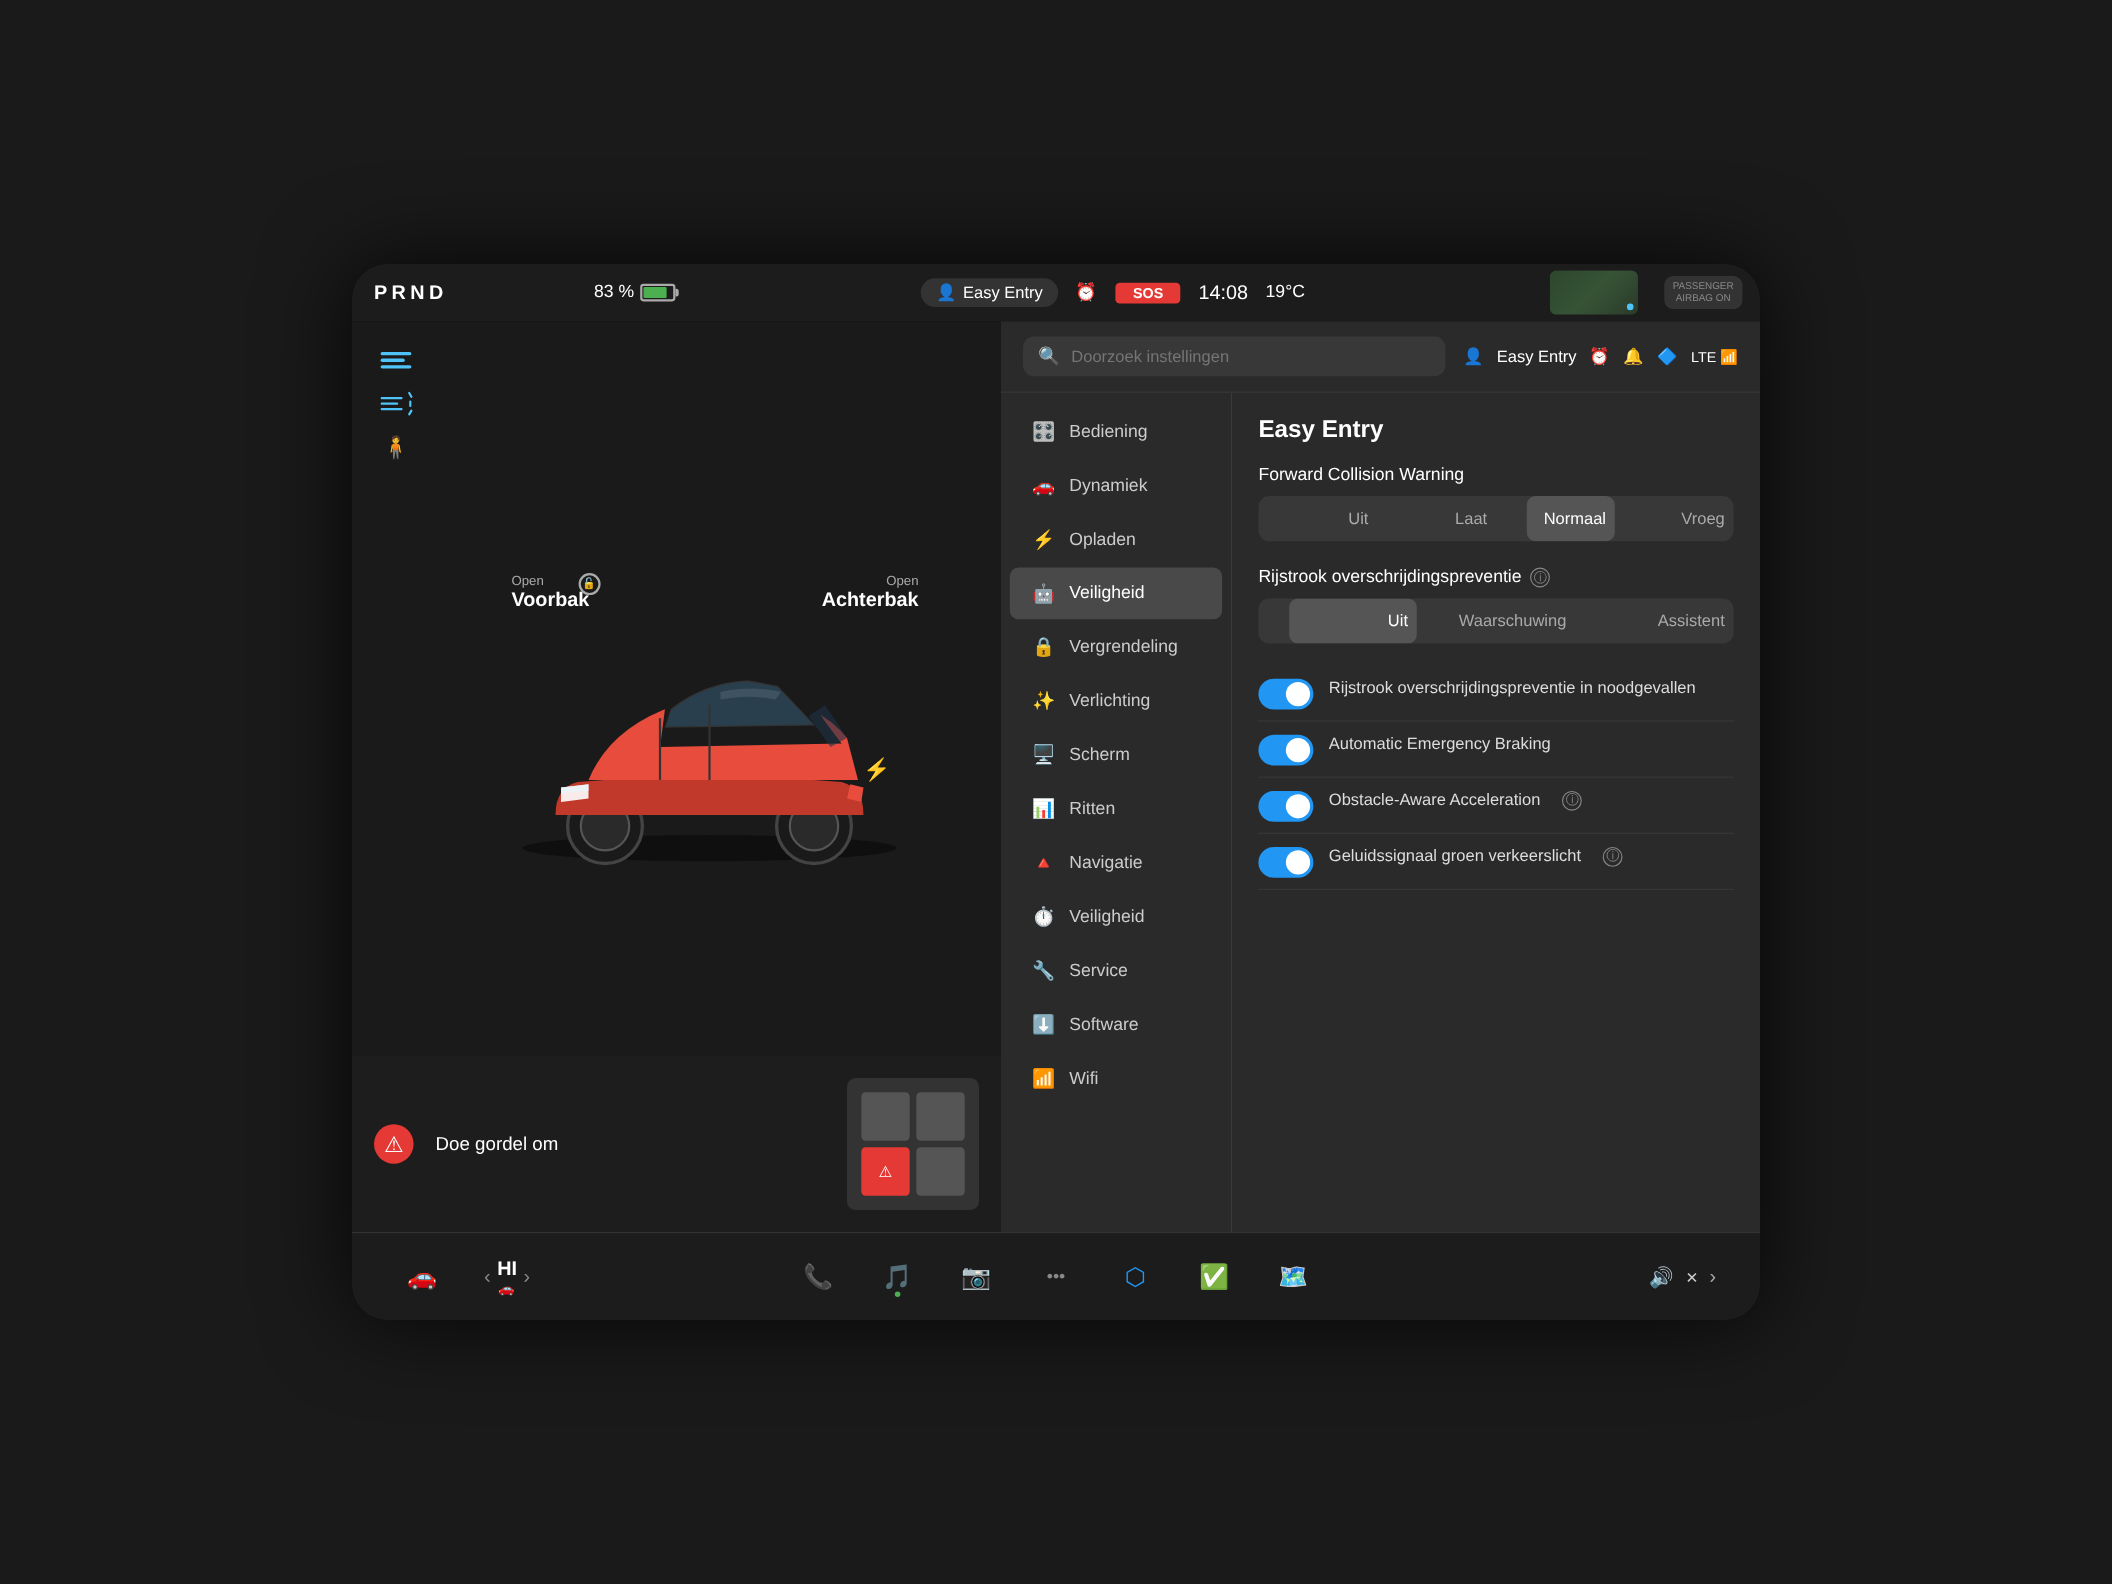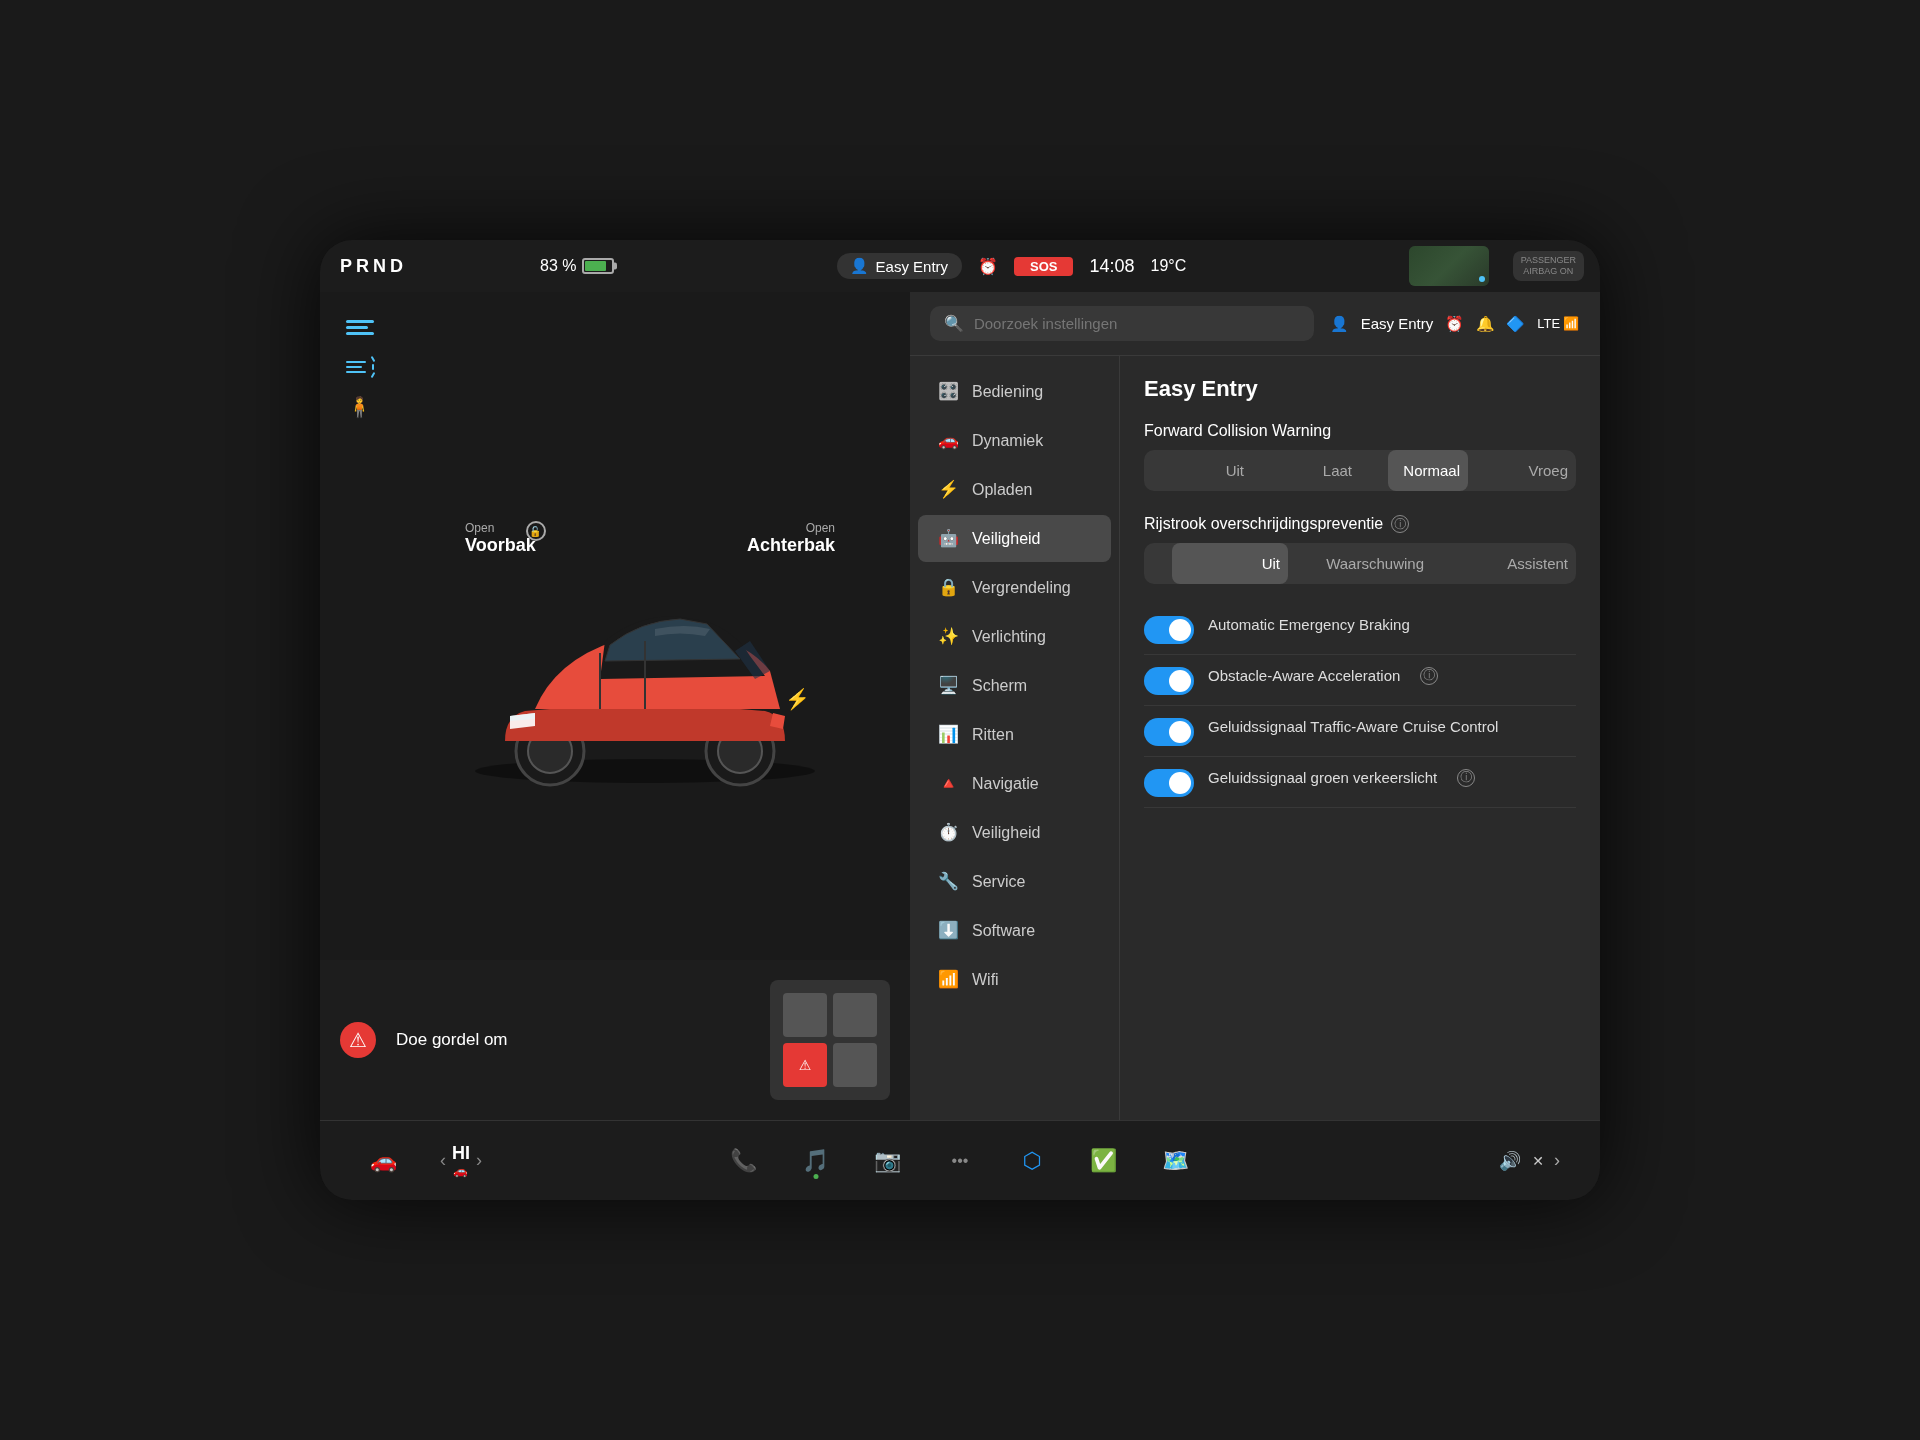--- a/index.html
+++ b/index.html
@@ -857,40 +857,40 @@
               <span>Rijstrook overschrijdingspreventie</span>
               <div class="info-icon">ⓘ</div>
             </div>
             <div class="option-group">
               <button class="option-btn active">Uit</button>
               <button class="option-btn">Waarschuwing</button>
               <button class="option-btn">Assistent</button>
             </div>
           </div>
 
+          <div class="toggle-row">
+            <div class="toggle-switch"></div>
+            <div class="toggle-label">Rijstrook overschrijdingspreventie in noodgevallen</div>
+          </div>
 
           <div class="toggle-row">
             <div class="toggle-switch"></div>
             <div class="toggle-label">Automatic Emergency Braking</div>
           </div>
 
           <div class="toggle-row">
             <div class="toggle-switch"></div>
             <div class="toggle-label">
               <div class="info-row">
                 <span>Obstacle-Aware Acceleration</span>
                 <div class="info-icon">ⓘ</div>
               </div>
             </div>
           </div>
 
-          <div class="toggle-row">
-            <div class="toggle-switch"></div>
-            <div class="toggle-label">Geluidssignaal Traffic-Aware Cruise Control</div>
-          </div>
 
           <div class="toggle-row">
             <div class="toggle-switch"></div>
             <div class="toggle-label">
               <div class="info-row">
                 <span>Geluidssignaal groen verkeerslicht</span>
                 <div class="info-icon">ⓘ</div>
               </div>
             </div>
           </div>

